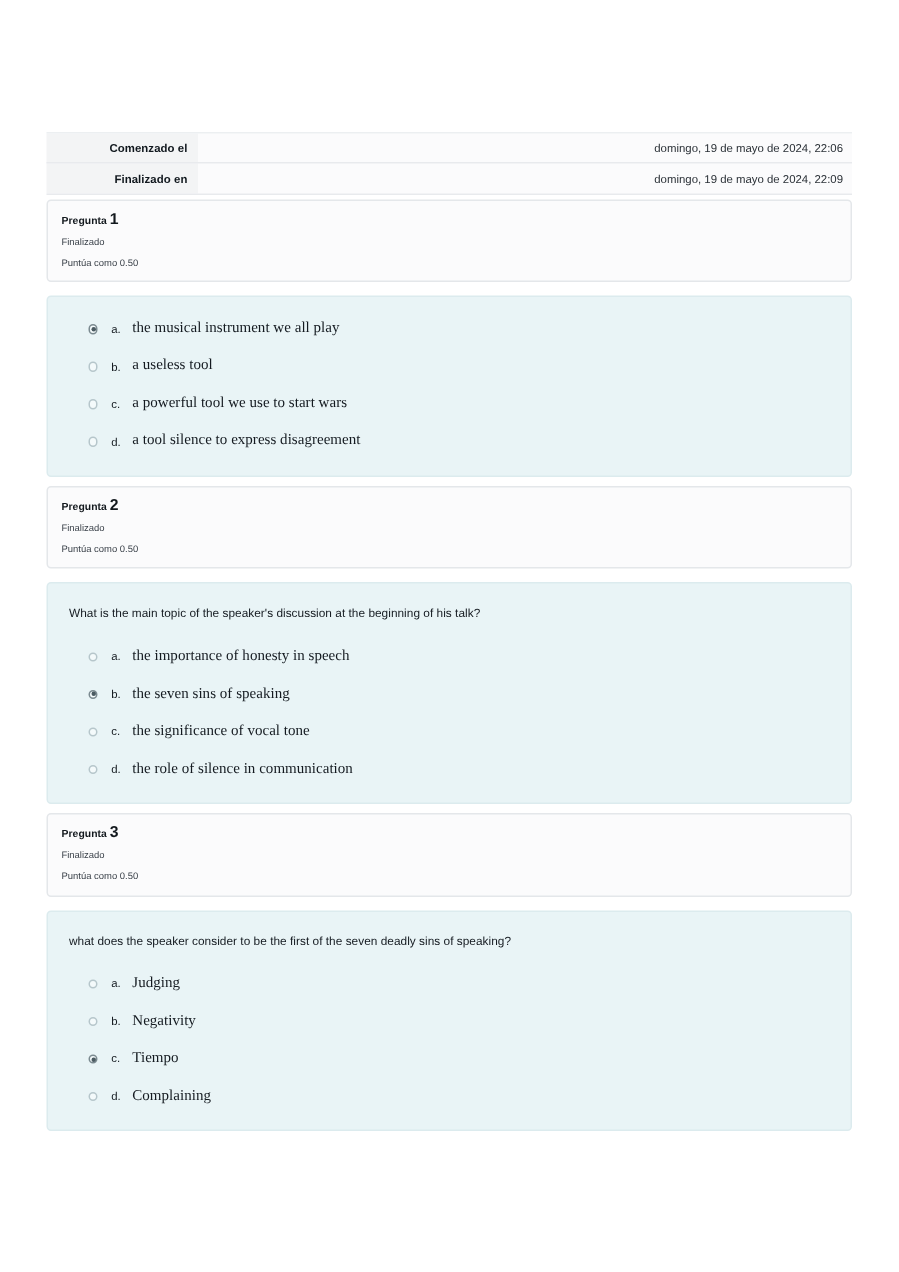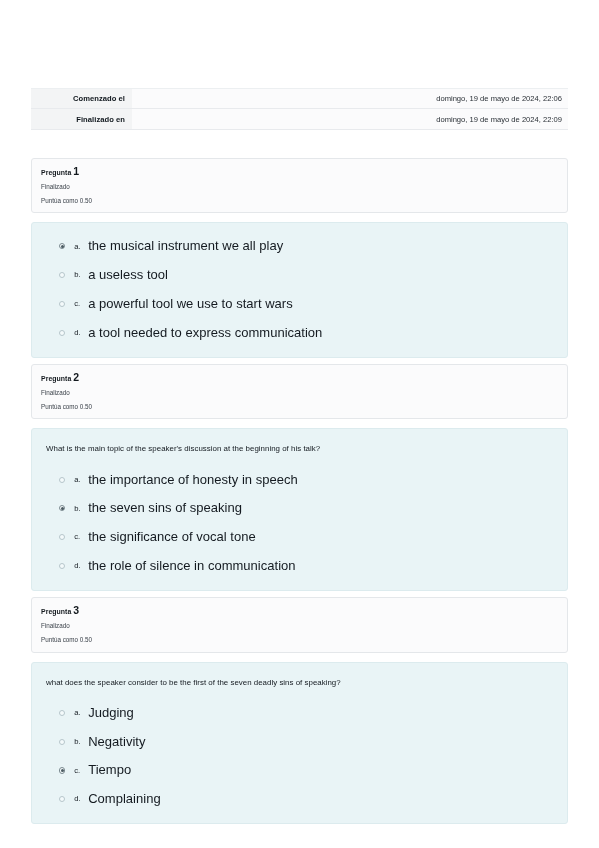--- a/index.html
+++ b/index.html
@@ -21,21 +21,21 @@
     height: 848px;
     box-sizing: border-box;
     padding: 88px 31px 0 31px;
   }
 
   
   .summary-table {
     width: 537px;
     border-collapse: collapse;
     table-layout: fixed;
-    margin-bottom: 28px;
+    margin-bottom: 3px;
   }
   .summary-table tr {
     border-bottom: 1px solid #e8eaed;
   }
   .summary-table tr:first-child {
     border-top: 1px solid #eceff1;
   }
   .summary-table th {
     width: 90px;
     background: #f3f4f5;
@@ -153,24 +153,25 @@
     background: #4a5a61;
   }
   .letter {
     flex: 0 0 auto;
     width: 14px;
     font-size: 7.6px;
     color: #141a20;
     line-height: 1;
   }
   .atext {
-    font-size: 13px;
+    font-size: 10px;
     color: #141a20;
     line-height: 1.25;
     letter-spacing: 0.02px;
+    font-family: Liberation Serif, serif;
   }
 </style>
 </head>
 <body>
 
 <div class="page">
 
   <table class="summary-table">
     <tbody>
         <tr>
@@ -204,21 +205,21 @@
               <span class="atext">a useless tool</span>
             </li>
             <li class="answer">
               <span class="radio"></span>
               <span class="letter">c.</span>
               <span class="atext">a powerful tool we use to start wars</span>
             </li>
             <li class="answer">
               <span class="radio"></span>
               <span class="letter">d.</span>
-              <span class="atext">a tool needed to express communication</span>
+              <span class="atext">a tool silence to express disagreement</span>
             </li>
           </ul>
         </div>
       </div>
       <div class="question-block">
         <div class="qinfo">
           <div class="qinfo-title"><span>Pregunta</span> <span class="qnum">2</span></div>
           <div class="qinfo-state">Finalizado</div>
           <div class="qinfo-grade">Puntúa como 0.50</div>
         </div>

